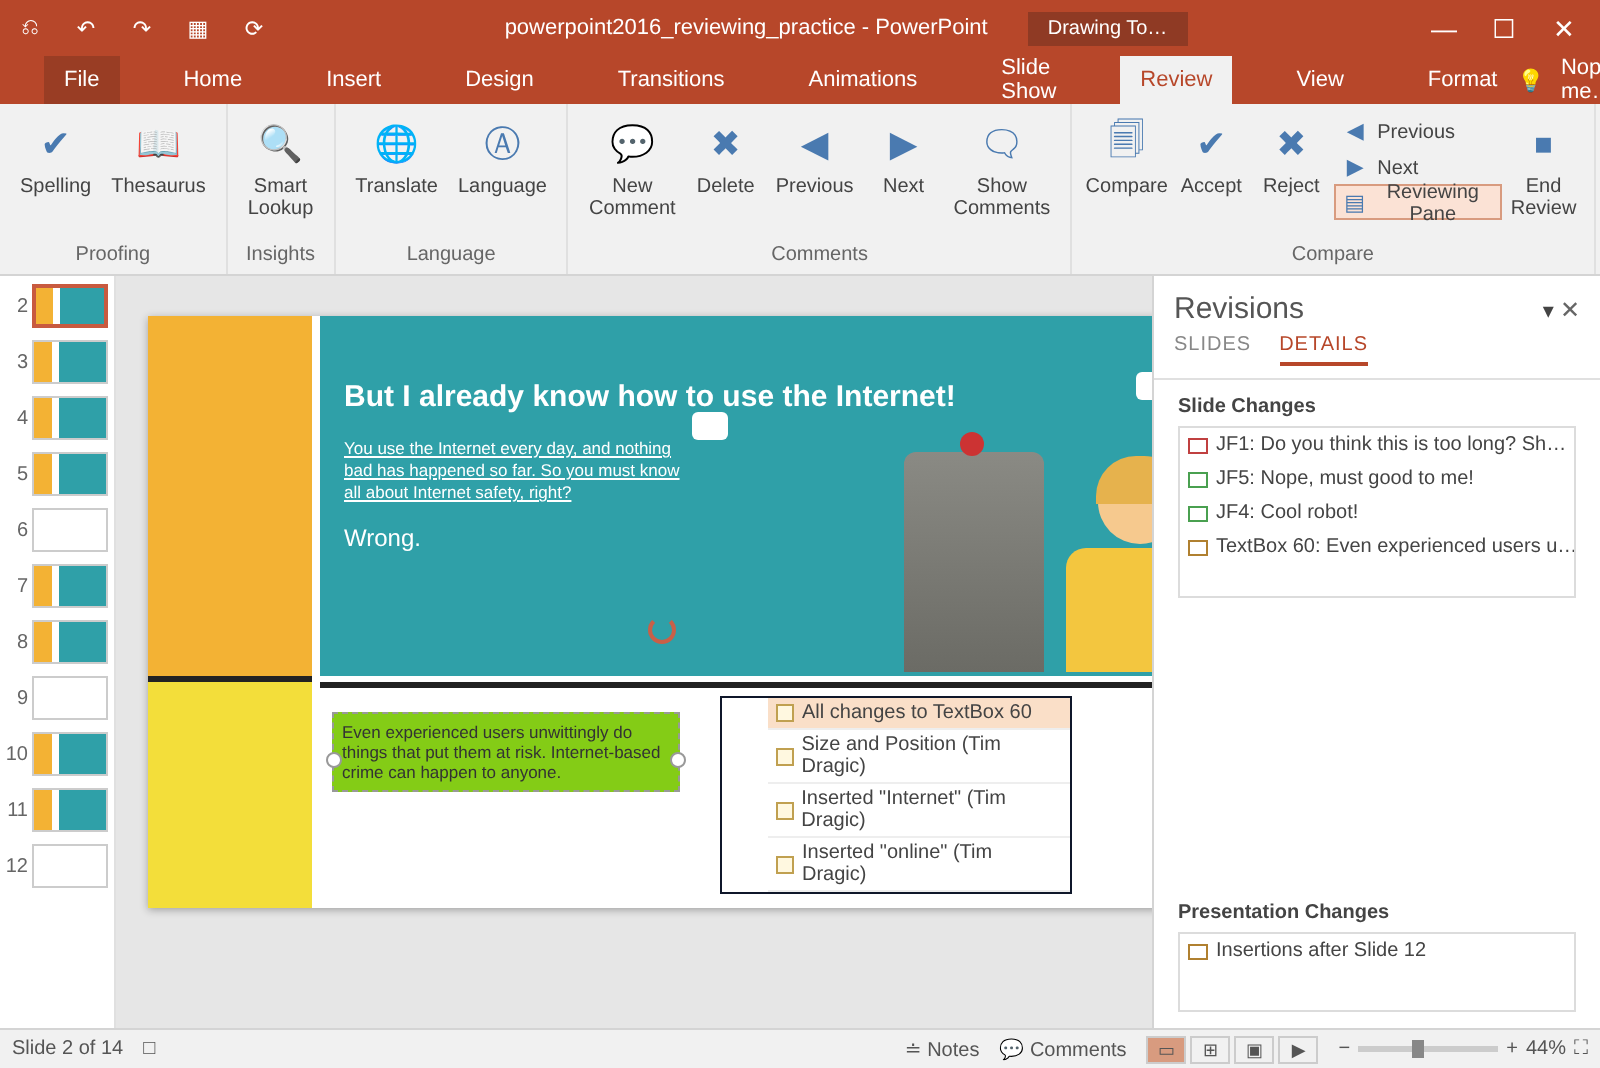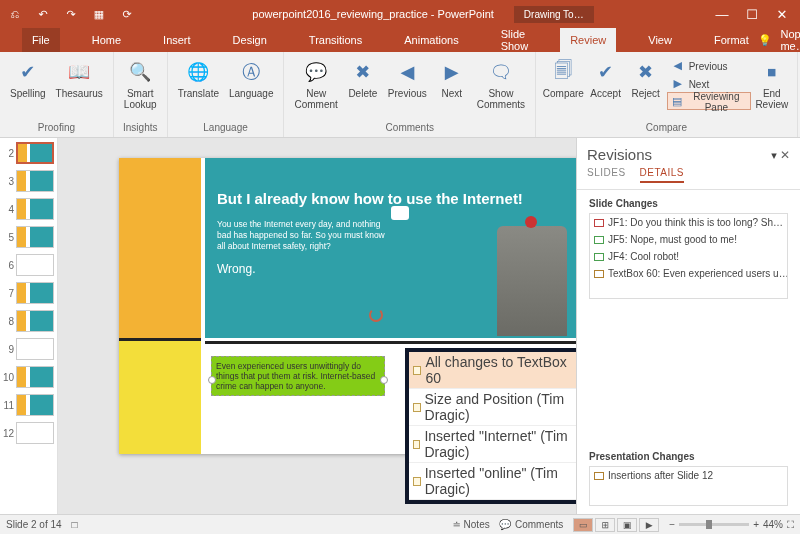--- a/index.html
+++ b/index.html
@@ -42,34 +42,34 @@
 
 .thumbs { width: 58px; background: #fff; border-right: 1px solid #e0e0e0; overflow-y: auto; padding: 4px 2px; }
 .thumbs .thumb { display: flex; align-items: center; gap: 2px; margin-bottom: 6px; }
 .thumbs .thumb .num { width: 12px; font-size: 10px; color: #666; text-align: right; }
 .thumbs .thumb .preview { width: 38px; height: 22px; border: 1px solid #ccc; background: linear-gradient(to right, #f3b234 25%, #fff 25% 35%, #2fa0a8 35%); }
 .thumbs .thumb.active .preview { border: 2px solid #c85a3f; }
 .thumbs .thumb .preview.white { background: #fff; }
 
 
 .editor { flex: 1; background: #e6e6e6; position: relative; padding: 20px 16px; overflow: hidden; }
-.slide { width: 558px; height: 296px; background: #fff; box-shadow: 0 1px 4px rgba(0,0,0,0.3); position: relative; margin-left: 45px; }
+.slide { width: 558px; height: 296px; background: #fff; box-shadow: 0 1px 4px rgba(0,0,0,0.3); position: relative; }
 .slide .left-col { position: absolute; left: 0; top: 0; width: 82px; height: 100%; }
 .slide .left-col .top { height: 180px; background: #f3b234; }
 .slide .left-col .bot { height: 116px; background: #f3de3a; border-top: 3px solid #222; }
 .slide .main-col { position: absolute; left: 86px; top: 0; right: 0; height: 180px; background: #2fa0a8; padding: 32px 12px 8px 12px; color: #fff; }
 .slide .main-col h2 { font-size: 15px; font-weight: 600; margin-bottom: 12px; }
-.slide .main-col .para { font-size: 8.5px; width: 170px; line-height: 11px; }
+.slide .main-col .para { font-size: 8.5px; width: 170px; line-height: 11px; text-decoration: underline; }
 .slide .main-col .wrong { font-size: 12px; margin-top: 10px; }
 .slide .bottom-row { position: absolute; left: 86px; top: 183px; right: 0; height: 113px; border-top: 3px solid #222; }
 .slide .textbox { position: absolute; left: 6px; top: 12px; width: 174px; border: 1px dashed #999; padding: 4px; font-size: 8.5px; color: #333; background: #84cc16; }
 .slide .textbox::before, .slide .textbox::after { content: ""; position: absolute; width: 6px; height: 6px; background: #fff; border: 1px solid #999; border-radius: 50%; }
 .slide .textbox::before { left: -4px; top: 50%; }
 .slide .textbox::after { right: -4px; top: 50%; }
-.slide .changes-popup { position: absolute; left: 200px; top: 4px; width: 176px; background: #fff; border: 4px solid #0f172a; font-size: 14px; }
+.slide .changes-popup { position: absolute; left: 200px; top: 4px; width: 176px; background: #fff; border: 1px solid #0f172a; font-size: 10px; padding-left: 23px; }
 .slide .changes-popup .row { display: flex; align-items: center; gap: 4px; padding: 2px 4px; border-bottom: 1px solid #eee; }
 .slide .changes-popup .row.head { background: #fadfc8; }
 .slide .changes-popup .cb { width: 9px; height: 9px; border: 1px solid #c0a050; background: #fff8e0; }
 .robot { position: absolute; right: 110px; top: 68px; width: 70px; height: 110px; background: linear-gradient(#8a8a84, #6b6b65); border-radius: 6px 6px 0 0; }
 .robot::before { content: ""; position: absolute; top: -10px; left: 28px; width: 12px; height: 12px; background: #c33; border-radius: 50%; }
 .person { position: absolute; right: 14px; top: 72px; width: 96px; height: 108px; }
 .person .head { width: 42px; height: 42px; background: #f6c98e; border-radius: 50%; margin: 0 auto; }
 .person .hair { position: absolute; top: -2px; left: 26px; width: 44px; height: 24px; background: #e6b24d; border-radius: 20px 20px 0 0; }
 .person .body { width: 74px; height: 62px; background: #f3c63f; border-radius: 10px 10px 0 0; margin: 2px auto 0; }
 .bubble { position: absolute; width: 18px; height: 14px; background: #fff; border-radius: 3px; }

